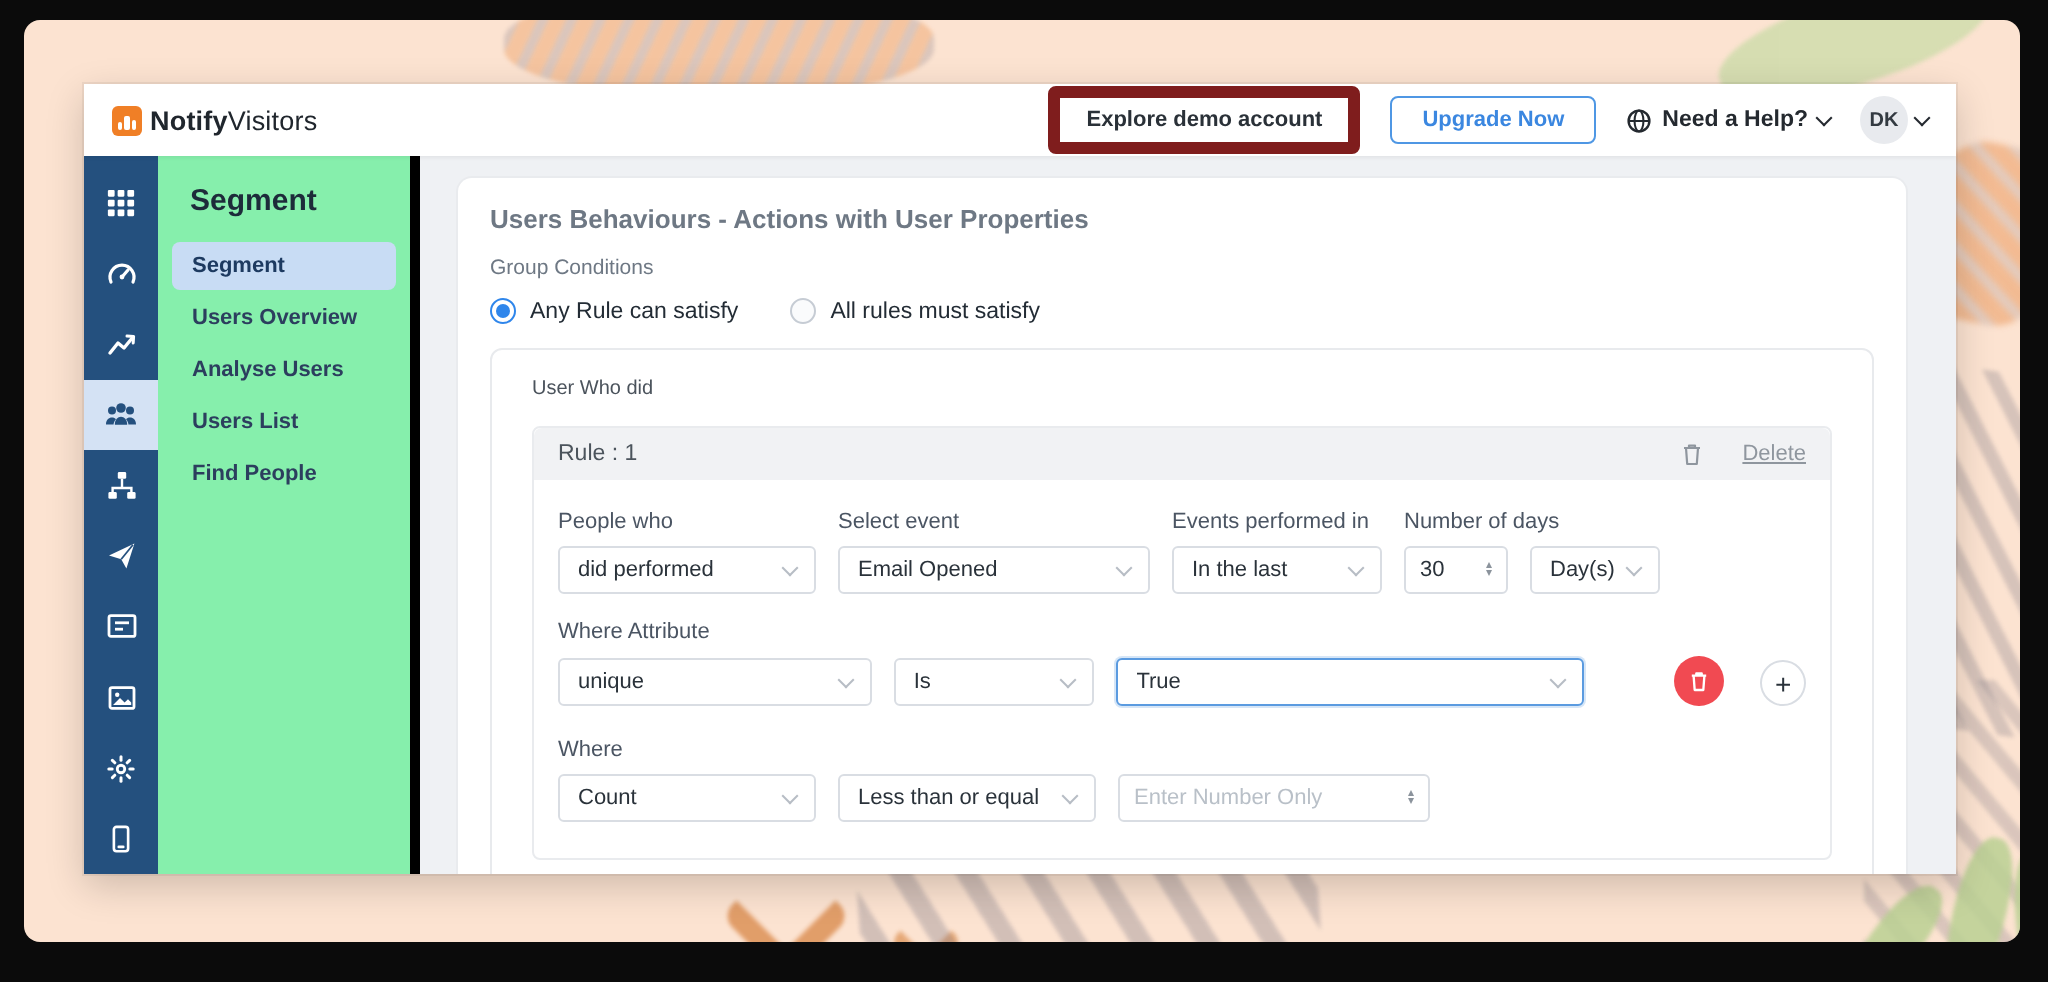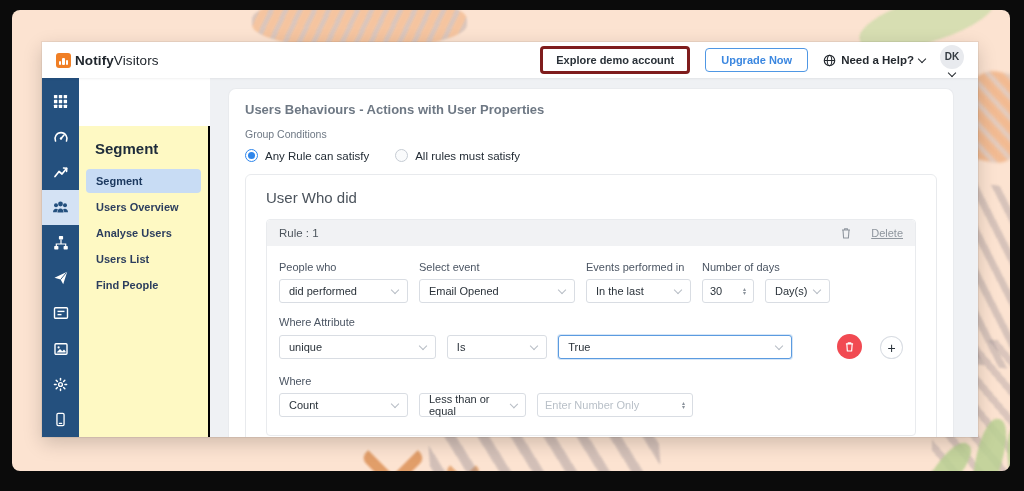--- a/index.html
+++ b/index.html
@@ -48,49 +48,49 @@
     padding:0 14px; background:#fff; position:relative; z-index:3;
     box-shadow:0 1px 2px rgba(0,0,0,.06); }
   .logo { display:flex; align-items:center; gap:4px; }
   .logo-mark { width:15px; height:15px; background:#f07f26; border-radius:3px;
     display:flex; align-items:flex-end; justify-content:center; gap:1px; padding:2.5px 2.5px; }
   .logo-mark i { display:block; width:2.5px; background:#fff; border-radius:1px; }
   .logo-mark i:nth-child(1){height:4px;} .logo-mark i:nth-child(2){height:7px;} .logo-mark i:nth-child(3){height:5.5px;}
   .logo-text { font-size:13.5px; color:#20262d; letter-spacing:.1px; }
   .logo-text b { font-weight:700; }
   .topbar-right { margin-left:auto; display:flex; align-items:center; gap:15px; }
-  .btn-outline-dark { border:3px solid #7f1d1d; color:#2a3138; background:#fff;
+  .btn-outline-dark { border:6px solid #7f1d1d; color:#2a3138; background:#fff;
     font-size:11px; font-weight:600; padding:5px 13px; border-radius:4px; cursor:pointer;
     font-family:inherit; }
   .btn-outline-blue { border:1px solid #4f97e4; color:#3b87e0; background:#fff;
     font-size:11px; font-weight:700; padding:5px 15px; border-radius:4px; cursor:pointer;
     font-family:inherit; }
   .help { display:flex; align-items:center; gap:5px; font-size:11.5px; font-weight:600;
     color:#24292f; cursor:pointer; }
-  .avatar-wrap { display:flex; align-items:center; gap:4px; cursor:pointer;flex-direction:column; }
+  .avatar-wrap { display:flex; align-items:center; gap:4px; cursor:pointer; }
   .avatar { width:24px; height:24px; border-radius:50%; background:#e8eaee;
     display:flex; align-items:center; justify-content:center; font-size:10px;
     font-weight:700; color:#333a41; }
   .chev-dark { width:6px; height:6px; border-right:1.6px solid #24292f;
     border-bottom:1.6px solid #24292f; transform:rotate(45deg); margin-top:-3px; }
 
   
   .app-body { flex:1; display:flex; min-height:0; }
 
   
   .iconbar { width:37px; flex:0 0 37px; background:#24507e; display:flex;
     flex-direction:column; align-items:stretch; padding-top:6px; }
   .icon-slot { height:37px; display:flex; align-items:center; justify-content:center;
     cursor:pointer; }
   .icon-slot svg { display:block; }
   .icon-slot.active { background:#d4e2f4; }
 
   
-  .subsidebar { width:131px; flex:0 0 131px; background:#fef9c3;
-    border-right:2px solid #000000; padding-top:10px;margin-top:48px; }
+  .subsidebar { width:131px; flex:0 0 131px; background:#86efac;
+    border-right:5px solid #000000; padding-top:10px; }
   .subsidebar-title { font-size:15px; font-weight:700; color:#1d2b3a;
     padding:4px 16px 10px; }
   .side-item { font-size:11px; font-weight:600; color:#2c3e5e; padding:6px 10px;
     margin:2px 7px; border-radius:4px; cursor:pointer; }
   .side-item.active { background:#c8dcf4; color:#1d3a60; }
 
   
   .content { flex:1; background:#eff1f4; padding:10px 24px 0 18px; min-width:0; }
   .panel { background:#fff; border:1px solid #e9ebee; border-bottom:none;
     border-radius:8px 8px 0 0; height:100%; padding:13px 10px 0 10px; overflow:hidden; }
@@ -102,21 +102,21 @@
     color:#232c35; cursor:pointer; }
   .radio { width:13px; height:13px; border-radius:50%; flex:0 0 13px; position:relative; }
   .radio.on { border:1.5px solid #2f86eb; }
   .radio.on::after { content:""; position:absolute; inset:2px; border-radius:50%;
     background:#2f86eb; }
   .radio.off { border:1.5px solid #c6ccd4; background:#fafbfc; }
 
   
   .outer-card { margin-top:12px; border:1px solid #e8eaed; border-radius:6px;
     padding:12px 20px 16px; }
-  .card-title { font-size:15px; color:#4b535c; font-weight:500; margin:2px 0 13px; }
+  .card-title { font-size:10px; color:#4b535c; font-weight:500; margin:2px 0 13px; }
 
   .rule-card { border:1px solid #e9ebee; border-radius:4px; }
   .rule-head { background:#f1f2f4; padding:7px 12px; display:flex; align-items:center;
     border-radius:4px 4px 0 0; }
   .rule-title { font-size:11.5px; color:#4c545c; }
   .rule-delete { margin-left:auto; display:flex; align-items:flex-start; gap:20px;
     font-size:11px; color:#8f969e; cursor:pointer;text-decoration:underline; }
   .rule-body { padding:15px 12px 18px; }
 
   .f-label { font-size:11px; color:#4b5563; margin-bottom:6px; }
@@ -387,21 +387,21 @@
                   </button>
                   <button class="round-btn-plus">+</button>
                 </div>
 
                 <div class="f-label mt16">Where</div>
                 <div class="row" style="gap:11px;">
                   <div class="sel" style="width:129px;">
                     <span>Count</span>
                     <span class="chev"></span>
                   </div>
-                  <div class="sel" style="width:107px;justify-content:space-between;">
+                  <div class="sel" style="width:129px;justify-content:space-between;">
                     <span>Less than or equal</span>
                     <span class="chev"></span>
                   </div>
                   <div class="stepper" style="width:156px;">
                     <input type="text" placeholder="Enter Number Only" style="">
                     <span class="updown">▴<br>▾</span>
                   </div>
                 </div>
 
               </div>

